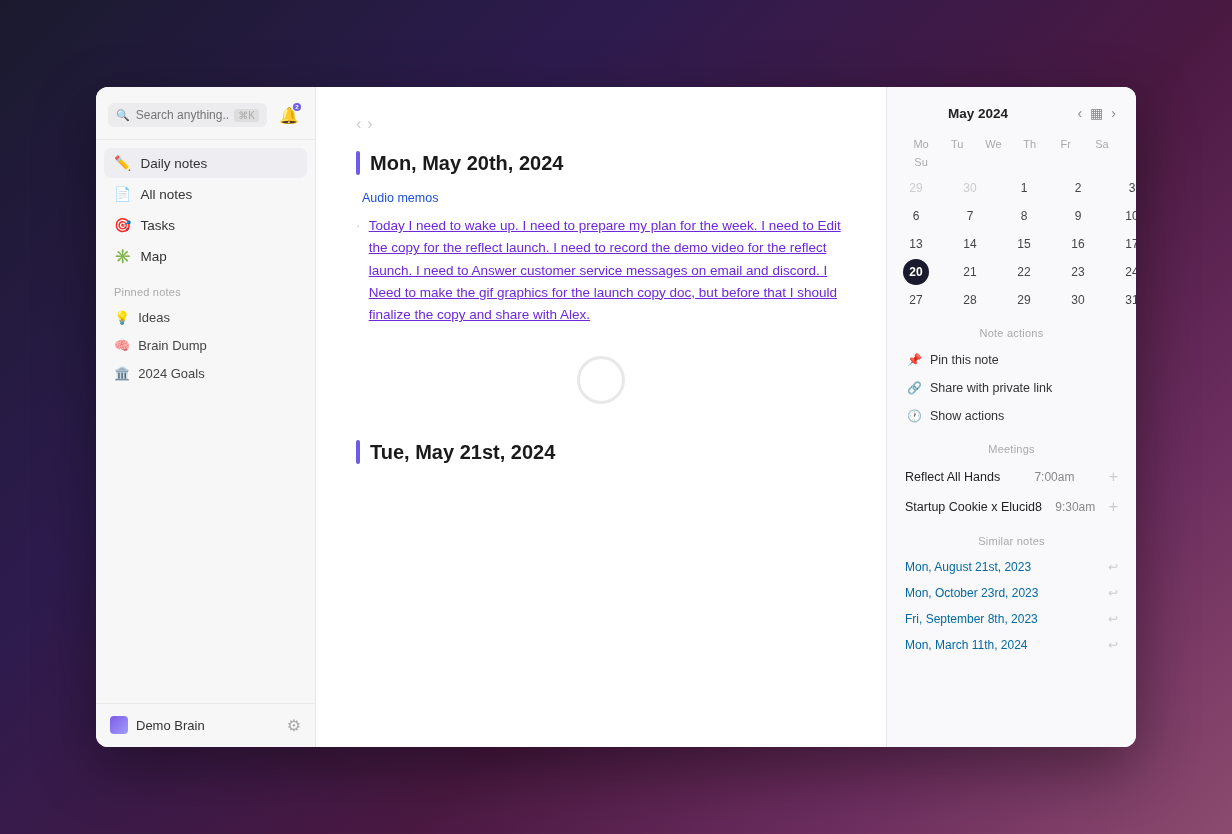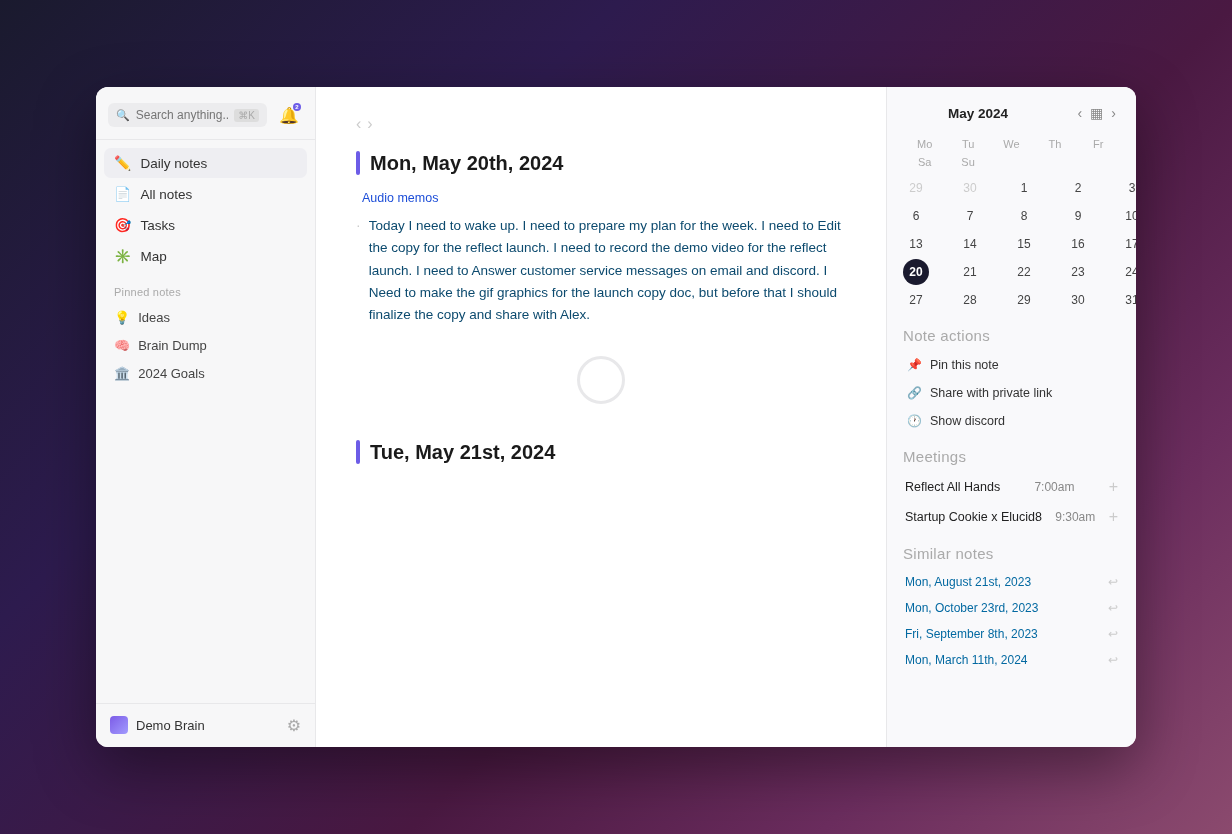--- a/index.html
+++ b/index.html
@@ -249,21 +249,22 @@
     .bullet-dot {
       color: #ccc;
       margin-top: 2px;
       font-size: 14px;
       flex-shrink: 0;
     }
 
     .note-text {
       font-size: 13.5px;
       line-height: 1.65;
-      color: #0c4a6e;
+      color: #6d28d9;
+      text-decoration: underline;
     }
 
     .spinner-circle {
       width: 48px;
       height: 48px;
       border-radius: 50%;
       border: 3px solid #e8e8ea;
       margin: 30px auto;
       display: flex;
       align-items: center;
@@ -310,21 +311,21 @@
       padding: 2px 4px;
       border-radius: 4px;
     }
 
     .cal-grid {
       width: 100%;
     }
 
     .cal-days-header {
       display: grid;
-      grid-template-columns: repeat(5, 1fr);
+      grid-template-columns: repeat(6, 1fr);
       margin-bottom: 4px;
     }
 
     .cal-day-header {
       text-align: center;
       font-size: 11px;
       color: #aaa;
       padding: 3px 0;
       font-weight: 500;
     }
@@ -354,24 +355,25 @@
 
     .cal-cell.muted { color: #ccc; }
 
     .cal-cell.today {
       background: #1a1a2e;
       color: white;
       font-weight: 600;
     }
 
     .section-title {
-      font-size: 15px;
+      font-size: 11px;
       color: #aaa;
       margin: 14px 0 8px;
       letter-spacing: 0.02em;
+      text-align: center;
     }
 
     .action-item {
       display: flex;
       align-items: center;
       gap: 8px;
       padding: 6px 4px;
       cursor: pointer;
       border-radius: 6px;
       font-size: 12.5px;
@@ -603,21 +605,21 @@
     <div class="action-item">
       <span class="action-icon">📌</span>
       <span>Pin this note</span>
     </div>
     <div class="action-item">
       <span class="action-icon">🔗</span>
       <span>Share with private link</span>
     </div>
     <div class="action-item">
       <span class="action-icon">🕐</span>
-      <span>Show discord</span>
+      <span>Show actions</span>
     </div>
 
     <div class="section-title">Meetings</div>
 
     <div class="meeting-row">
       <span class="meeting-name">Reflect All Hands</span>
       <span class="meeting-time">7:00am</span>
       <span class="meeting-add">+</span>
     </div>
     <div class="meeting-row">

